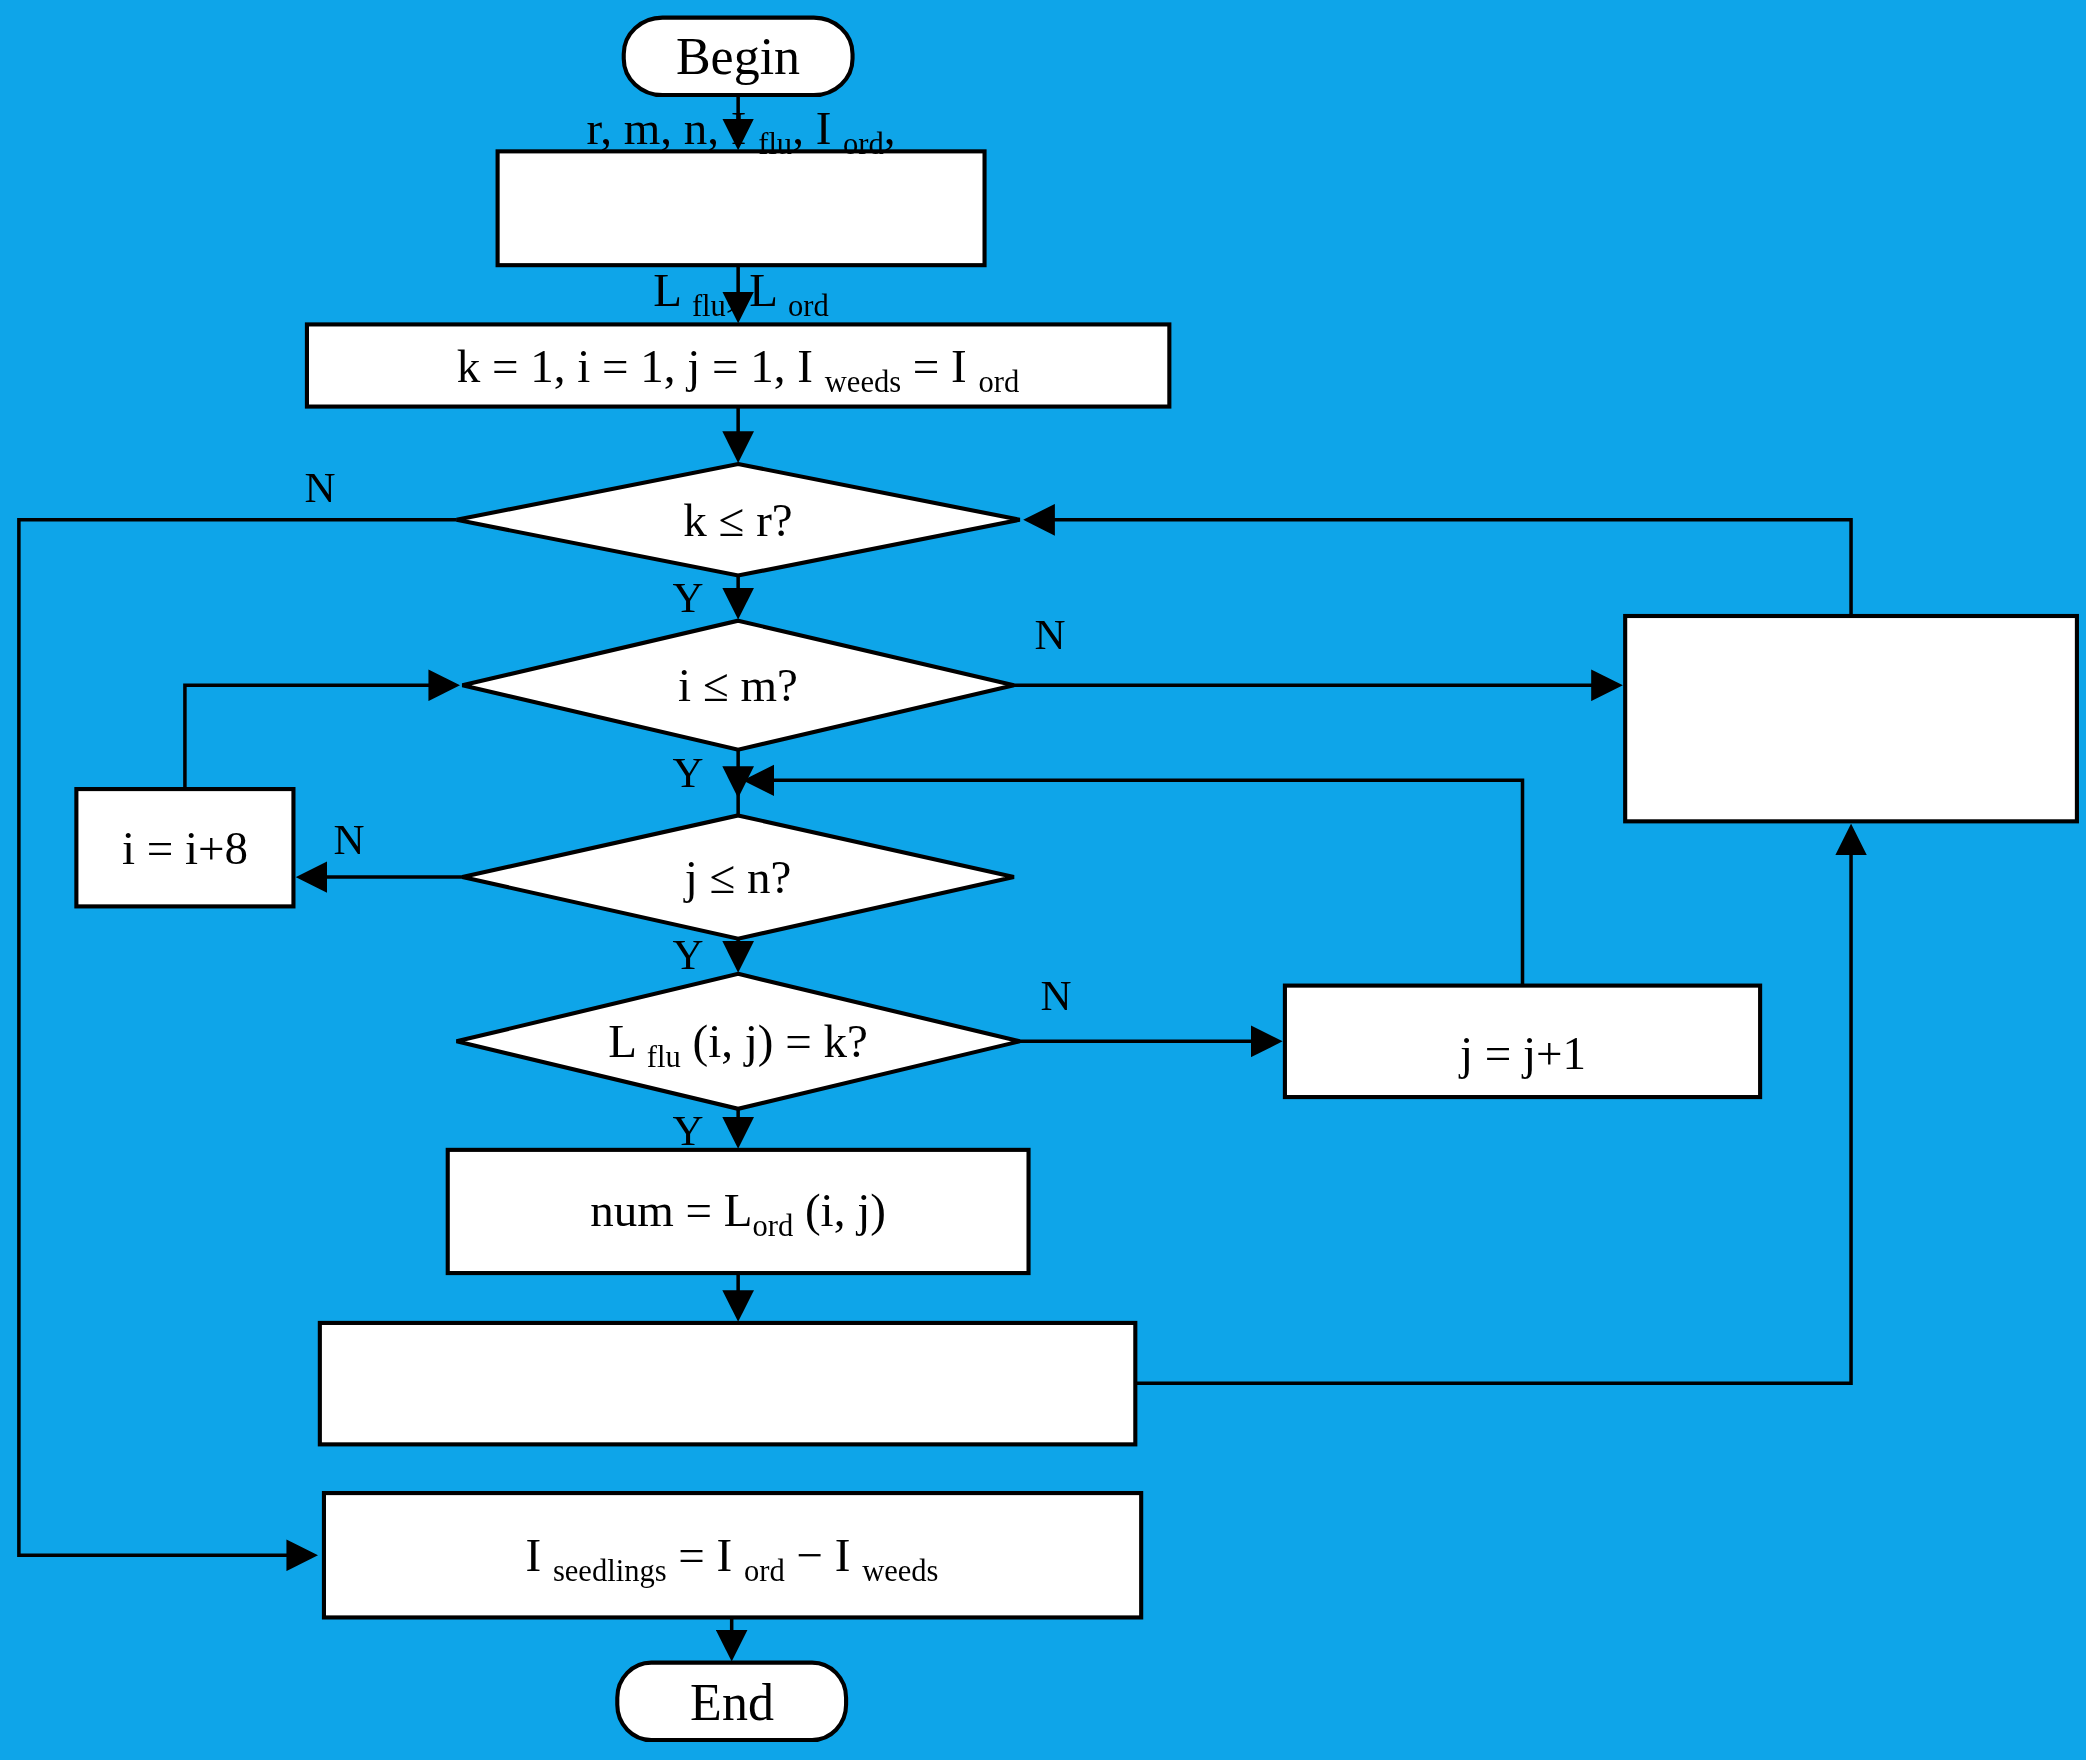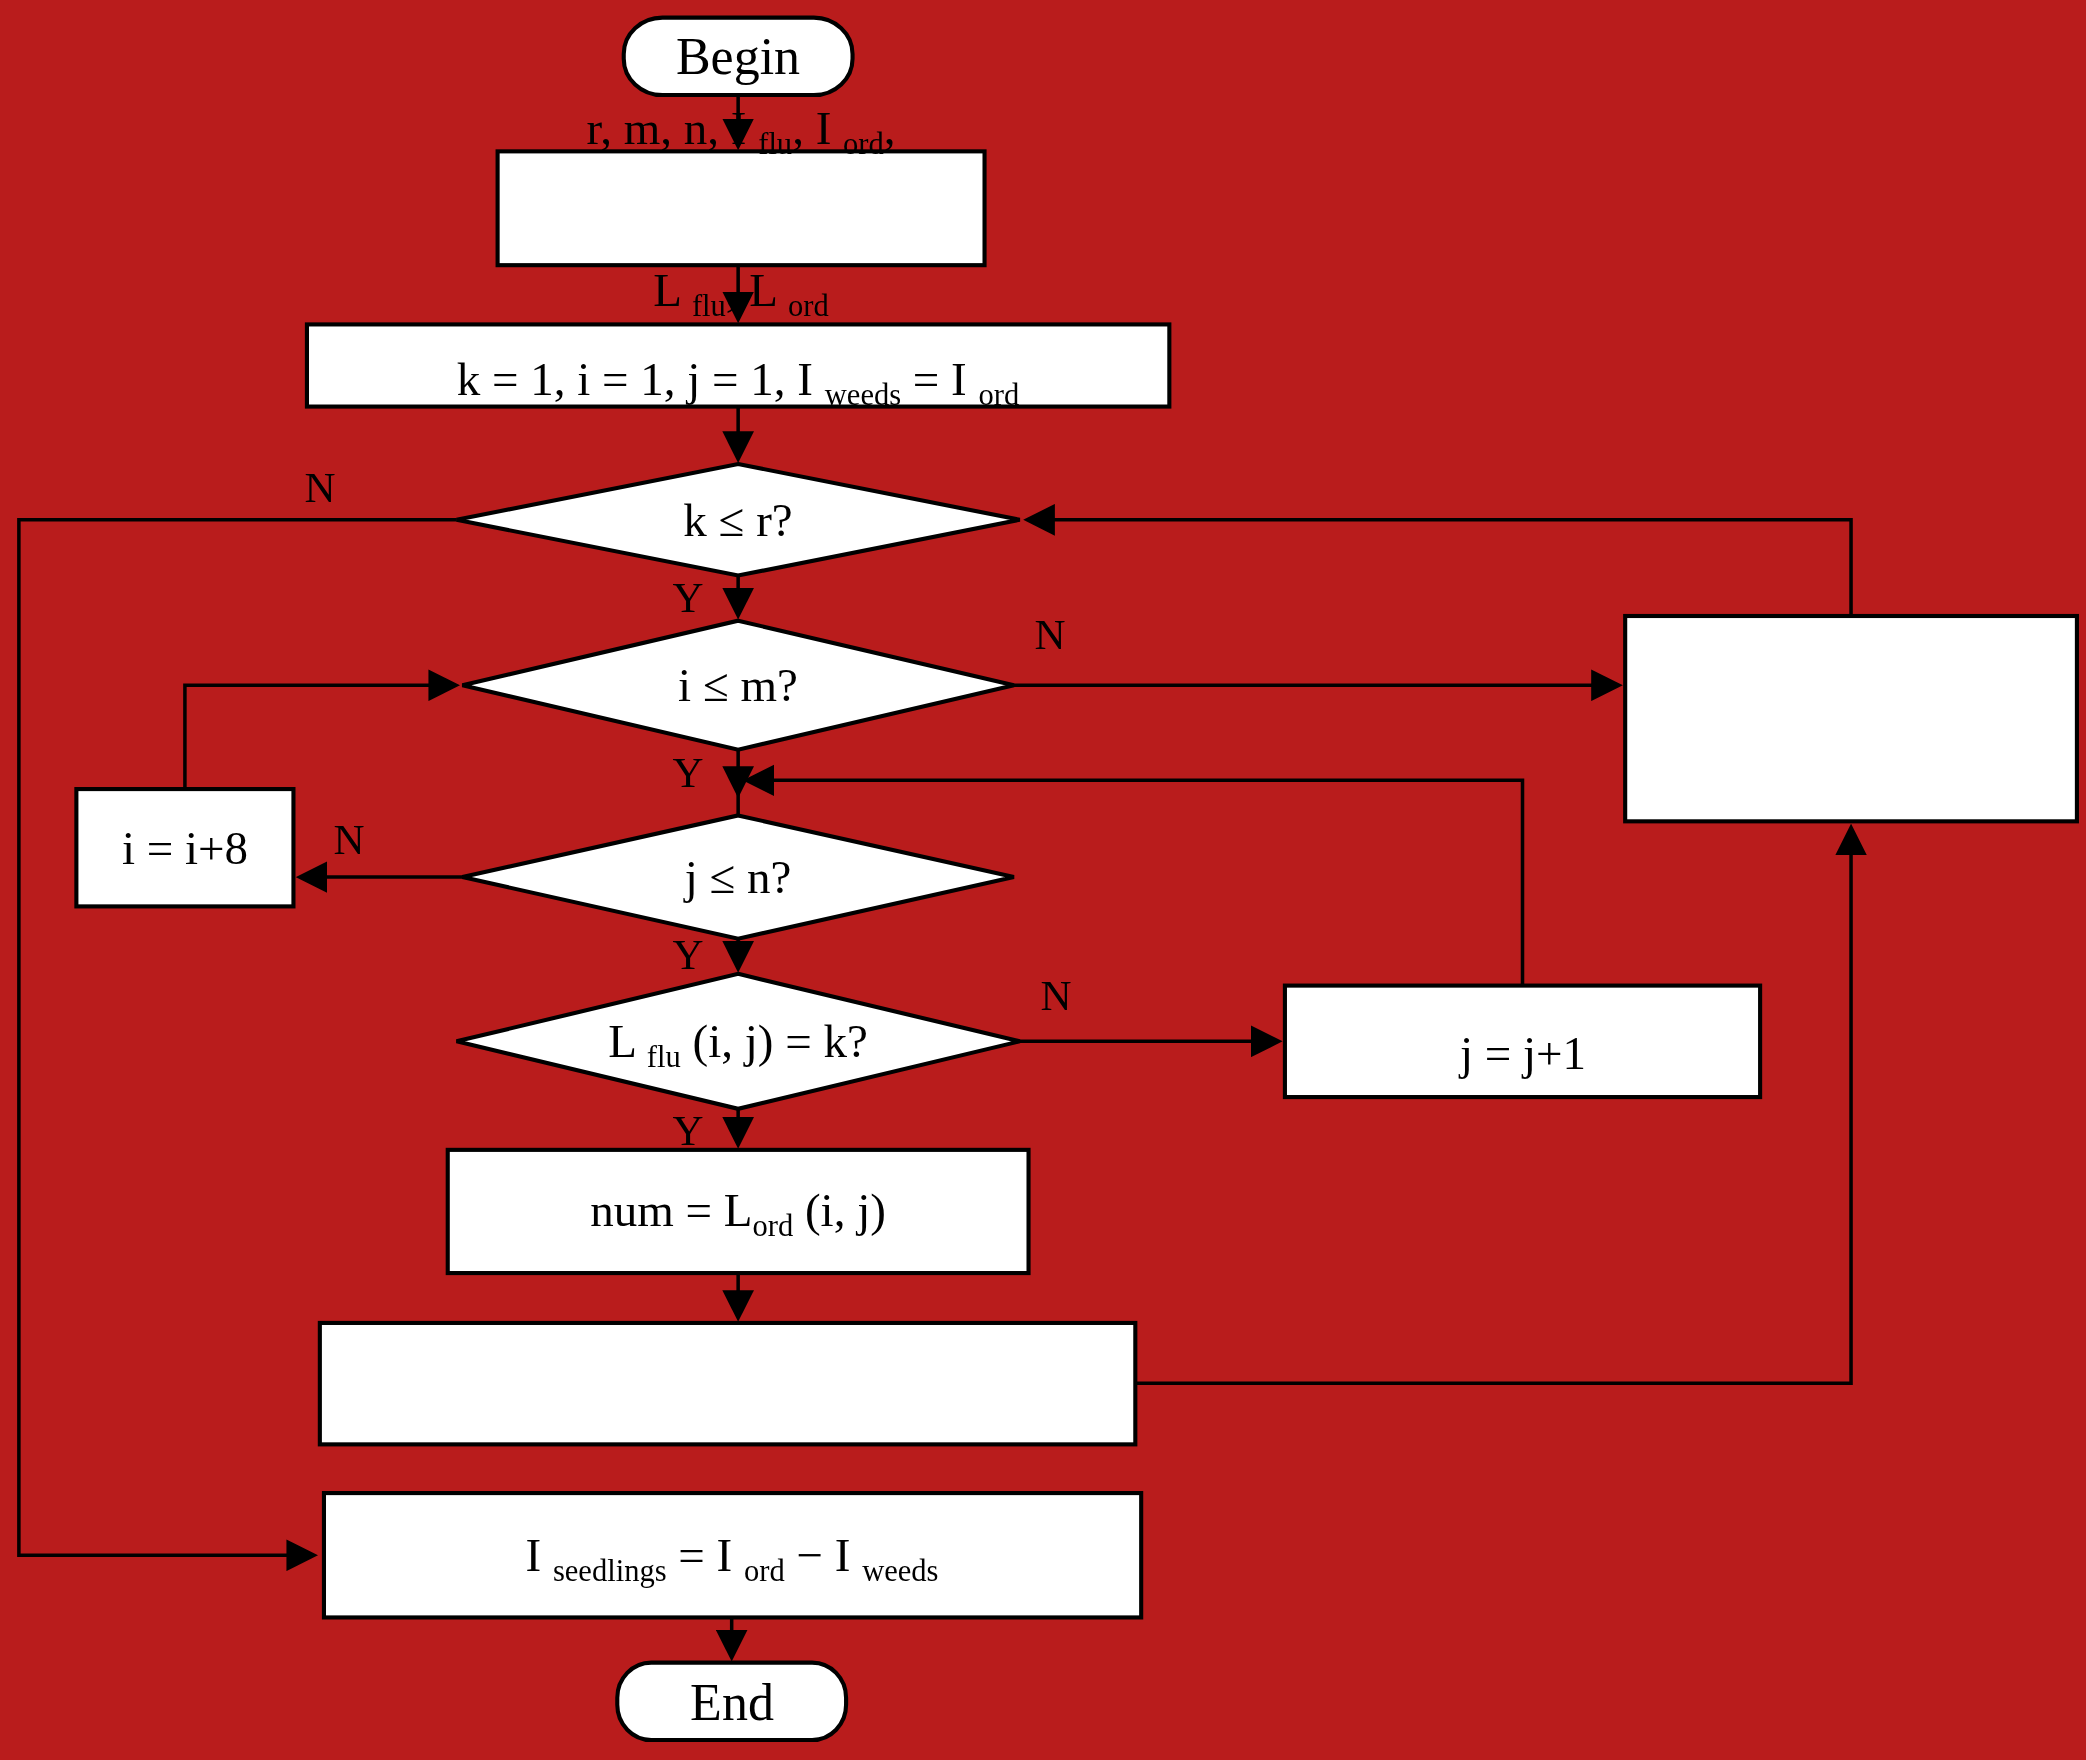--- a/index.html
+++ b/index.html
@@ -4,21 +4,21 @@
 <style>
   html, body {
     margin: 0;
     padding: 0;
     background: #ffffff;
   }
   .canvas {
     position: relative;
     width: 2087px;
     height: 1760px;
-    background: #b91c1c;
+    background: #0ea5e9;
     font-family: "Liberation Serif", serif;
     color: #000000;
     text-decoration: underline;
   }
   .canvas svg {
     position: absolute;
     left: 0;
     top: 0;
     width: 2087px;
     height: 1760px;
@@ -91,21 +91,21 @@
     </g>
   </svg>
 
   <div class="lbl terminator-lbl" style="left:738px; top:57px;">Begin</div>
 
   <div class="lbl" style="left:741px; top:209px;">
     <div><span>r, m, n, I </span><sub>flu</sub><span>, I </span><sub>ord</sub><span>,</span></div>
     <div><span>L </span><sub>flu</sub><span>, L </span><sub>ord</sub></div>
   </div>
 
-  <div class="lbl" style="left:738px; top:366px;margin-top:13px;"><span>k = 1, i = 1, j = 1, I </span><sub>weeds</sub><span> = I </span><sub>ord</sub></div>
+  <div class="lbl" style="left:738px; top:366px;"><span>k = 1, i = 1, j = 1, I </span><sub>weeds</sub><span> = I </span><sub>ord</sub></div>
 
   <div class="lbl" style="left:738px; top:520px;">k ≤ r?</div>
 
   <div class="lbl" style="left:738px; top:685px;text-align:right;">i ≤ m?</div>
 
 
   <div class="lbl" style="left:738px; top:877px;">j ≤ n?</div>
 
   <div class="lbl" style="left:185px; top:848px;">i = i+8</div>
 

